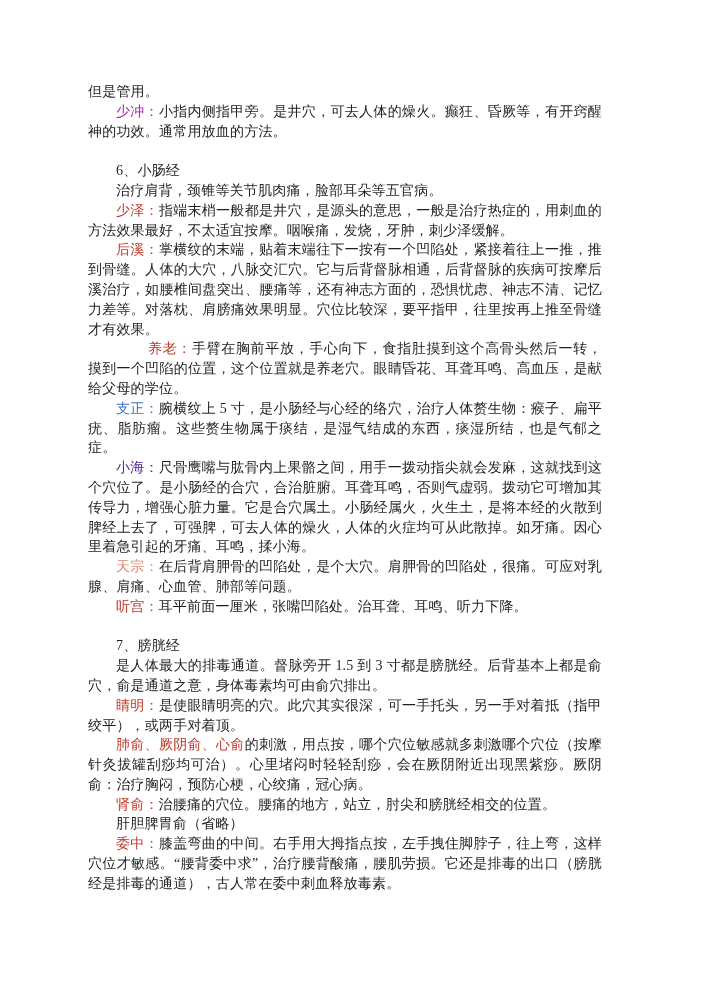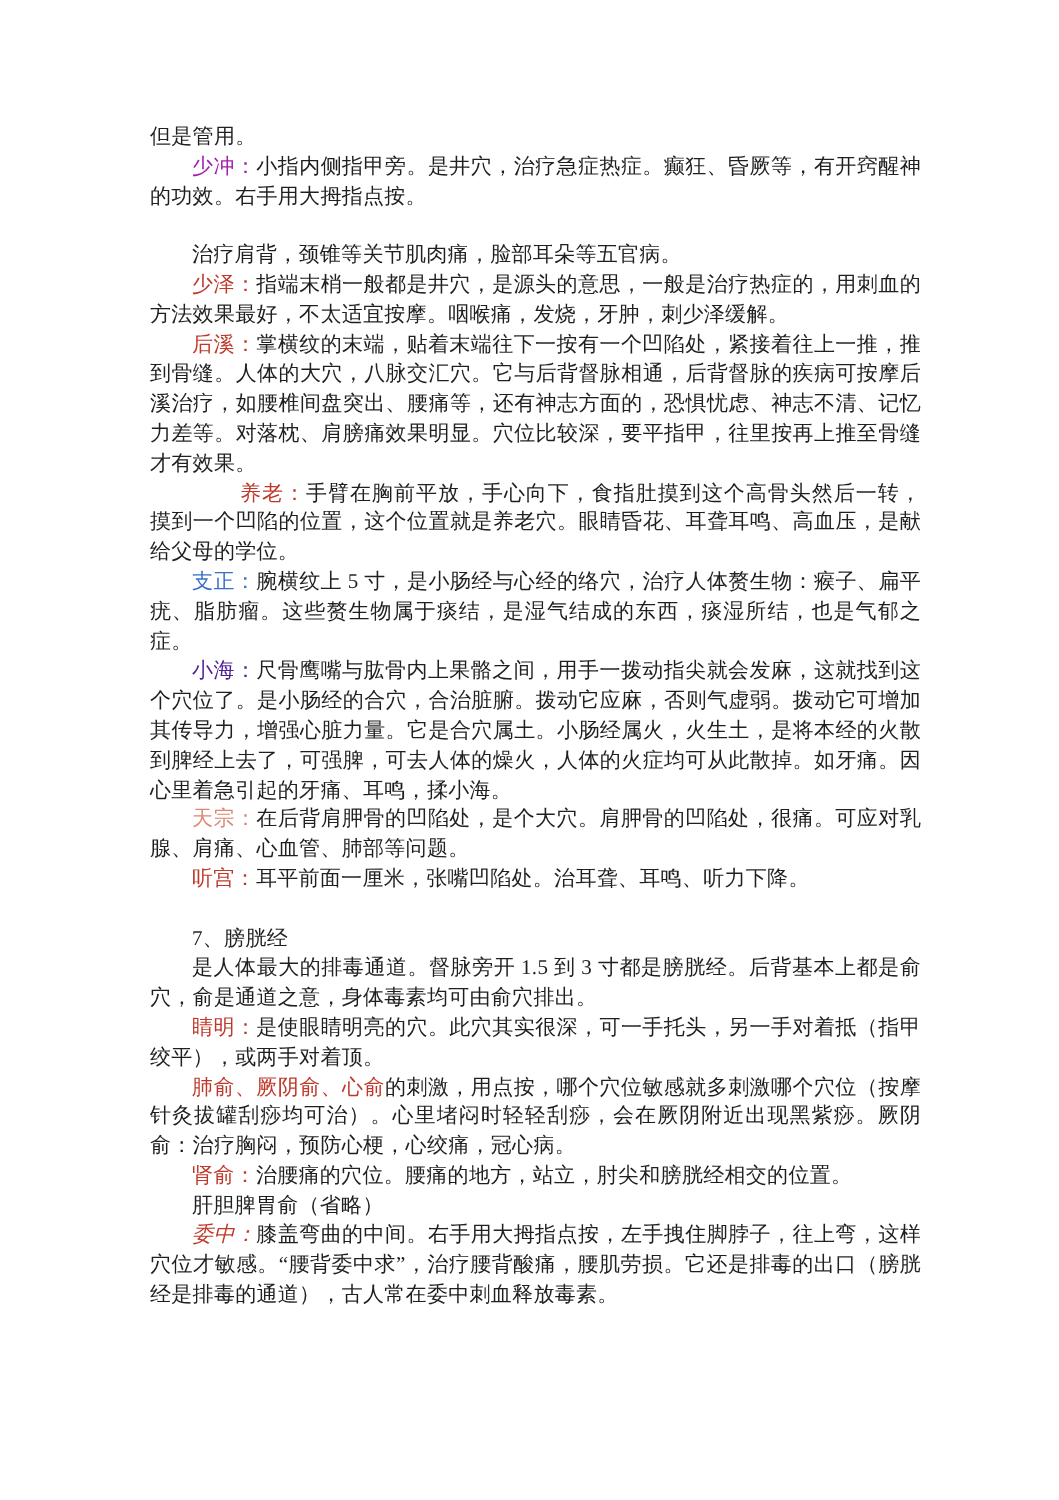--- a/index.html
+++ b/index.html
@@ -9,50 +9,51 @@
     font-family: "Liberation Serif", "DejaVu Serif", serif;
   }
   .page {
     position: relative;
     width: 706px; height: 1000px;
     background: #ffffff;
     overflow: hidden;
   }
   .doc {
     position: absolute;
-    left: 100px; top: 82px;
+    left: 88px; top: 82px;
     width: 514px;
     font-size: 14px;
     line-height: 19.8px;
     color: #1f1f1f;
     text-align: justify;
     letter-spacing: 0.2px;
   }
   .para { margin: 0; }
   .para.indent { text-indent: 2em; }
   .spacer { height: 19.8px; }
 </style>
 </head>
 <body>
 
 <div class="page">
   <div class="doc">
       <div class="para"><span>但是管用。</span></div>
-      <div class="para indent"><span style="color: #a21caf;">少冲：</span><span>小指内侧指甲旁。是井穴，治疗急症热症。癫狂、昏厥等，有开窍醒神的功效。右手用大拇指点按。</span></div>
+      <div class="para indent"><span style="color: #a21caf;">少冲：</span><span>小指内侧指甲旁。是井穴，可去人体的燥火。癫狂、昏厥等，有开窍醒神的功效。通常用放血的方法。</span></div>
       <div class="spacer"></div>
+      <div class="para indent"><span>6、小肠经</span></div>
       <div class="para indent"><span>治疗肩背，颈锥等关节肌肉痛，脸部耳朵等五官病。</span></div>
       <div class="para indent"><span style="color: rgb(191, 57, 43);">少泽：</span><span>指端末梢一般都是井穴，是源头的意思，一般是治疗热症的，用刺血的方法效果最好，不太适宜按摩。咽喉痛，发烧，牙肿，刺少泽缓解。</span></div>
       <div class="para indent"><span style="color: rgb(191, 57, 43);">后溪：</span><span>掌横纹的末端，贴着末端往下一按有一个凹陷处，紧接着往上一推，推到骨缝。人体的大穴，八脉交汇穴。它与后背督脉相通，后背督脉的疾病可按摩后溪治疗，如腰椎间盘突出、腰痛等，还有神志方面的，恐惧忧虑、神志不清、记忆力差等。对落枕、肩膀痛效果明显。穴位比较深，要平指甲，往里按再上推至骨缝才有效果。</span></div>
       <div class="para indent"><span style="color: rgb(191, 57, 43); margin-left: 32px;">养老：</span><span>手臂在胸前平放，手心向下，食指肚摸到这个高骨头然后一转，摸到一个凹陷的位置，这个位置就是养老穴。眼睛昏花、耳聋耳鸣、高血压，是献给父母的学位。</span></div>
       <div class="para indent"><span style="color: rgb(58, 111, 201);">支正：</span><span>腕横纹上 5 寸，是小肠经与心经的络穴，治疗人体赘生物：瘊子、扁平疣、脂肪瘤。这些赘生物属于痰结，是湿气结成的东西，痰湿所结，也是气郁之症。</span></div>
-      <div class="para indent"><span style="color: #4c1d95;">小海：</span><span>尺骨鹰嘴与肱骨内上果骼之间，用手一拨动指尖就会发麻，这就找到这个穴位了。是小肠经的合穴，合治脏腑。拨动它应麻，否则气虚弱。拨动它可增加其传导力，增强心脏力量。它是合穴属土。小肠经属火，火生土，是将本经的火散到脾经上去了，可强脾，可去人体的燥火，人体的火症均可从此散掉。如牙痛。因心里着急引起的牙痛、耳鸣，揉小海。</span></div>
+      <div class="para indent"><span style="color: #4c1d95;">小海：</span><span>尺骨鹰嘴与肱骨内上果骼之间，用手一拨动指尖就会发麻，这就找到这个穴位了。是小肠经的合穴，合治脏腑。耳聋耳鸣，否则气虚弱。拨动它可增加其传导力，增强心脏力量。它是合穴属土。小肠经属火，火生土，是将本经的火散到脾经上去了，可强脾，可去人体的燥火，人体的火症均可从此散掉。如牙痛。因心里着急引起的牙痛、耳鸣，揉小海。</span></div>
       <div class="para indent"><span style="color: rgb(221, 134, 114);">天宗：</span><span>在后背肩胛骨的凹陷处，是个大穴。肩胛骨的凹陷处，很痛。可应对乳腺、肩痛、心血管、肺部等问题。</span></div>
       <div class="para indent"><span style="color: rgb(191, 57, 43);">听宫：</span><span>耳平前面一厘米，张嘴凹陷处。治耳聋、耳鸣、听力下降。</span></div>
       <div class="spacer"></div>
       <div class="para indent"><span>7、膀胱经</span></div>
       <div class="para indent"><span>是人体最大的排毒通道。督脉旁开 1.5 到 3 寸都是膀胱经。后背基本上都是俞穴，俞是通道之意，身体毒素均可由俞穴排出。</span></div>
       <div class="para indent"><span style="color: rgb(191, 57, 43);">睛明：</span><span>是使眼睛明亮的穴。此穴其实很深，可一手托头，另一手对着抵（指甲绞平），或两手对着顶。</span></div>
       <div class="para indent"><span style="color: rgb(191, 57, 43);">肺俞、厥阴俞、心俞</span><span>的刺激，用点按，哪个穴位敏感就多刺激哪个穴位（按摩针灸拔罐刮痧均可治）。心里堵闷时轻轻刮痧，会在厥阴附近出现黑紫痧。厥阴俞：治疗胸闷，预防心梗，心绞痛，冠心病。</span></div>
       <div class="para indent"><span style="color: rgb(191, 57, 43);">肾俞：</span><span>治腰痛的穴位。腰痛的地方，站立，肘尖和膀胱经相交的位置。</span></div>
       <div class="para indent"><span>肝胆脾胃俞（省略）</span></div>
-      <div class="para indent"><span style="color: rgb(191, 57, 43); font-style: italic;">委中：</span><span>膝盖弯曲的中间。右手用大拇指点按，左手拽住脚脖子，往上弯，这样穴位才敏感。“腰背委中求”，治疗腰背酸痛，腰肌劳损。它还是排毒的出口（膀胱经是排毒的通道），古人常在委中刺血释放毒素。</span></div>
+      <div class="para indent"><span style="color: rgb(191, 57, 43);">委中：</span><span>膝盖弯曲的中间。右手用大拇指点按，左手拽住脚脖子，往上弯，这样穴位才敏感。“腰背委中求”，治疗腰背酸痛，腰肌劳损。它还是排毒的出口（膀胱经是排毒的通道），古人常在委中刺血释放毒素。</span></div>
     </div>
 </div>
 
 </body></html>

